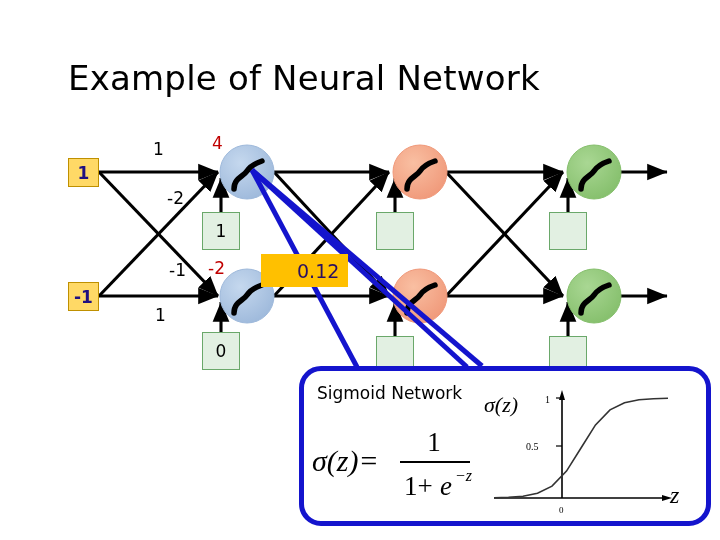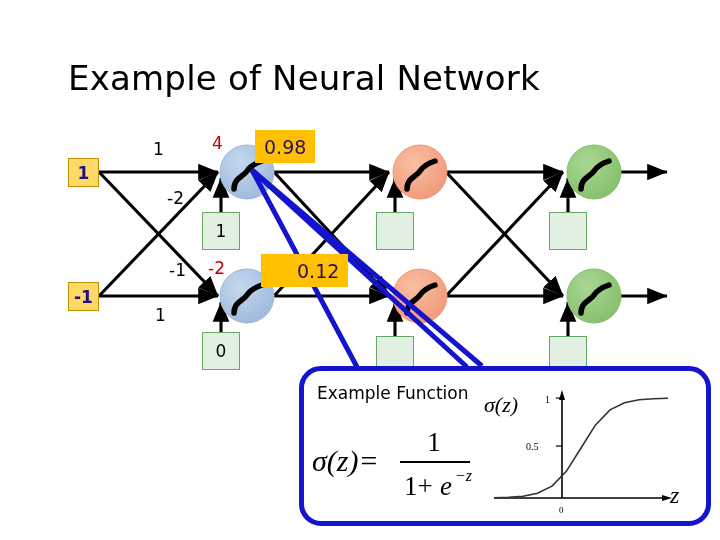--- a/index.html
+++ b/index.html
@@ -175,26 +175,25 @@
   <div class="wlabel red" style="left:200px;top:133px;">4</div>
   <div class="wlabel red" style="left:196px;top:258px;">-2</div>
 
   <div class="box bias-box" style="left:190px;top:212px;">1</div>
   <div class="box bias-box" style="left:190px;top:332px;">0</div>
   <div class="box bias-box" style="left:364px;top:212px;"></div>
   <div class="box bias-box" style="left:364px;top:336px;"></div>
   <div class="box bias-box" style="left:537px;top:212px;"></div>
   <div class="box bias-box" style="left:537px;top:336px;"></div>
 
-  <div class="box out-box" style="left:243px;top:130px;">0.98</div>
   <div class="box out-box" style="left:249px;top:254px;padding-left:36px;">0.12</div>
 
   <div id="callout"></div>
 
-  <div id="callout-title">Example Function</div>
+  <div id="callout-title">Sigmoid Network</div>
 
   <span class="sr-only">σ(z) = 1 / (1 + e^(-z))</span>
 
   <svg id="formula" viewBox="0 0 190 95">
     <text id="f-lhs" x="0" y="56" font-size="30" font-style="italic" font-family="'Liberation Serif', serif" fill="#000000">σ(z)=</text>
     <text id="f-num" x="122" y="36" font-size="27" text-anchor="middle" font-family="'Liberation Serif', serif" fill="#000000">1</text>
     <line x1="88" y1="47" x2="158" y2="47" stroke="#000000" stroke-width="2"></line>
     <text id="f-den" x="92" y="80" font-size="27" font-family="'Liberation Serif', serif" fill="#000000">1+</text>
     <text id="f-e" x="128" y="80" font-size="27" font-style="italic" font-family="'Liberation Serif', serif" fill="#000000">e</text>
     <text id="f-exp" x="143" y="66" font-size="16" font-style="italic" font-family="'Liberation Serif', serif" fill="#000000">−z</text>

